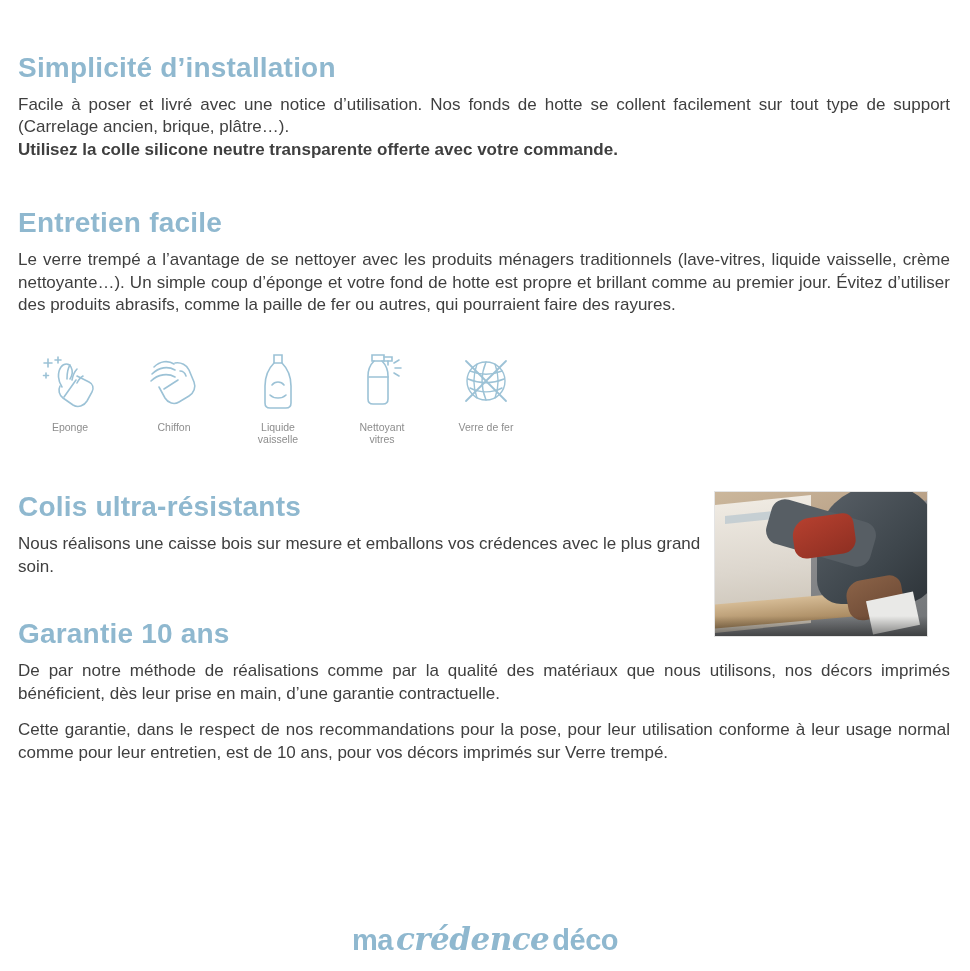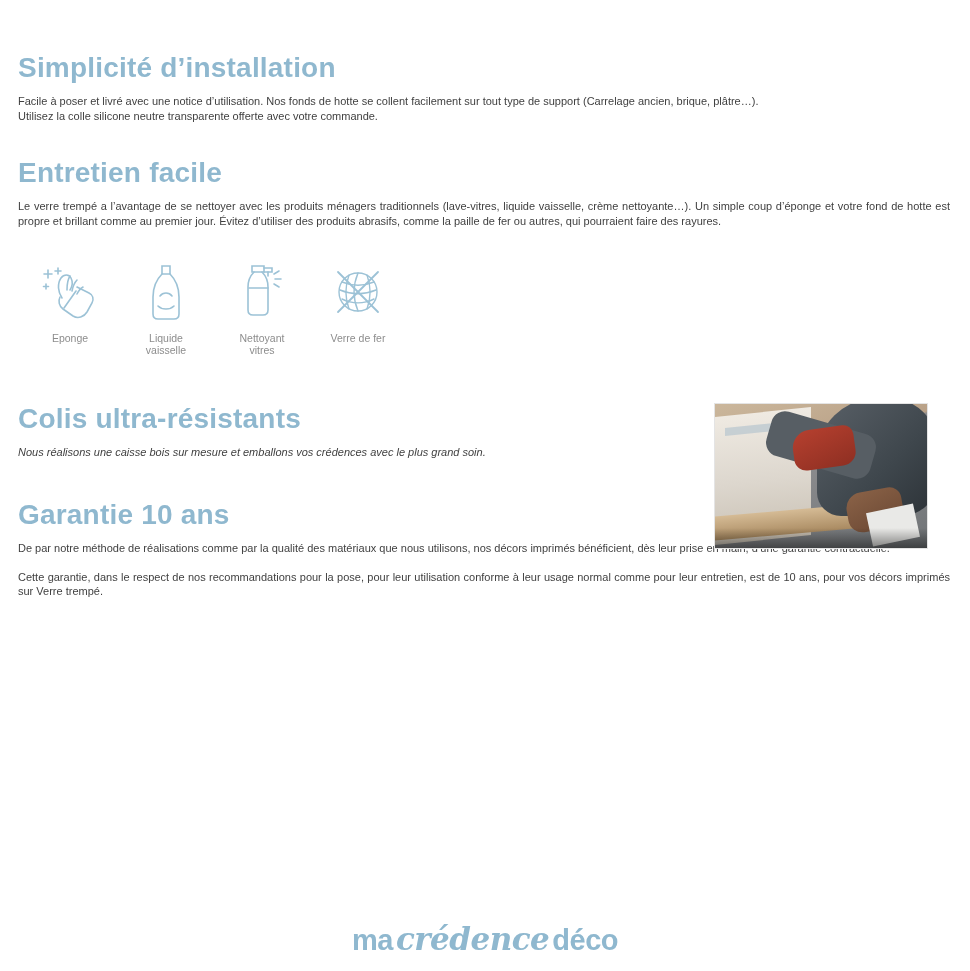--- a/index.html
+++ b/index.html
@@ -23,50 +23,50 @@
     position: relative;
   }
   h2.section-title {
     font-size: 28px;
     font-weight: bold;
     color: #8fb8cf;
     margin: 0 0 10px 0;
     letter-spacing: 0.2px;
   }
   p.body-text {
-    font-size: 11px;
+    font-size: 17px;
     line-height: 1.32;
     margin: 0;
     color: #3f3f3f;
     text-align: justify;
     text-justify: inter-word;
   }
   p.body-text.nojustify {
     text-align: left;
   }
   .bold-line {
-    font-weight: normal;
+    font-weight: bold;
     color: #2e2e2e;
   }
   .block {
     margin-bottom: 0;
   }
   
   #sec-install { margin-top: 12px; }
-  #sec-entretien { margin-top: 34px; }
+  #sec-entretien { margin-top: 46px; }
   #sec-colis { margin-top: 46px; position: relative; }
   #sec-garantie { margin-top: 40px; }
 
   
   .icon-row {
     display: flex;
     align-items: flex-start;
     margin-top: 26px;
     padding-left: 8px;
-    gap: 8px;
+    gap: 16px;
   }
   .icon-item {
     width: 88px;
     text-align: center;
     color: #8a8a8a;
     font-size: 10.5px;
     line-height: 1.18;
   }
   .icon-art {
     height: 72px;
@@ -201,20 +201,35 @@
               <path d="M34 27 c1 -5 3 -9 5 -11"></path>
               <path d="M39 30 c2 -4 4 -6 6 -7"></path>
               <path d="M22 33 c-2 4 -1 9 3 12 l10 7 c5 3 11 1 14 -4 l5 -9 c2 -4 1 -8 -3 -10 l-12 -6"></path>
               <path d="M26 44 l12 -17"></path>
             </g>
           </svg>
         </div>
         <span class="icon-caption">Eponge</span>
       </div>
 
+      <div class="icon-item">
+        <div class="icon-art">
+          <svg width="64" height="62" viewBox="0 0 64 62">
+            <g fill="none" stroke="#9cc2d6" stroke-width="1.6" stroke-linecap="round">
+              <path d="M12 14 c6 -6 14 -7 20 -3"></path>
+              <path d="M10 21 c7 -7 16 -8 23 -4"></path>
+              <path d="M9 28 c7 -7 17 -8 24 -4"></path>
+              <path d="M33 10 c6 -1 12 2 14 7 l5 12 c2 5 0 11 -5 14 l-10 6 c-5 3 -11 1 -14 -4 l-6 -11"></path>
+              <path d="M38 18 c3 0 5 2 6 5"></path>
+              <path d="M22 36 l14 -9"></path>
+            </g>
+          </svg>
+        </div>
+        <span class="icon-caption">Chiffon</span>
+      </div>
 
 
 
       <div class="icon-item">
         <div class="icon-art">
           <svg width="64" height="66" viewBox="0 0 64 66">
             <g fill="none" stroke="#9cc2d6" stroke-width="1.6" stroke-linecap="round">
               <path d="M28 6 l8 0 l0 8 l-8 0 z"></path>
               <path d="M28 14 c-6 6 -9 14 -9 23 l0 17 c0 3 2 5 5 5 l16 0 c3 0 5 -2 5 -5 l0 -17 c0 -9 -3 -17 -9 -23"></path>
               <path d="M26 36 c3 -4 9 -4 12 0"></path>
@@ -259,21 +274,21 @@
           </svg>
         </div>
         <span class="icon-caption">Verre de fer</span>
       </div>
 
     </div>
   </div>
 
   <div class="block" id="sec-colis">
     <h2 class="section-title">Colis ultra-résistants</h2>
-    <p class="body-text nojustify" style="max-width:690px;font-style:italic;">Nous réalisons une caisse bois sur mesure et emballons vos crédences avec le plus grand soin.</p>
+    <p class="body-text nojustify" style="max-width:690px;">Nous réalisons une caisse bois sur mesure et emballons vos crédences avec le plus grand soin.</p>
 
     <div class="colis-wrap">
       <div class="photo">
         <div class="bg-wood"></div>
         <div class="panel-left"></div>
         <div class="panel-edge"></div>
         <div class="plank"></div>
         <div class="dark-coat"></div>
         <div class="arm"></div>
         <div class="glove"></div>

